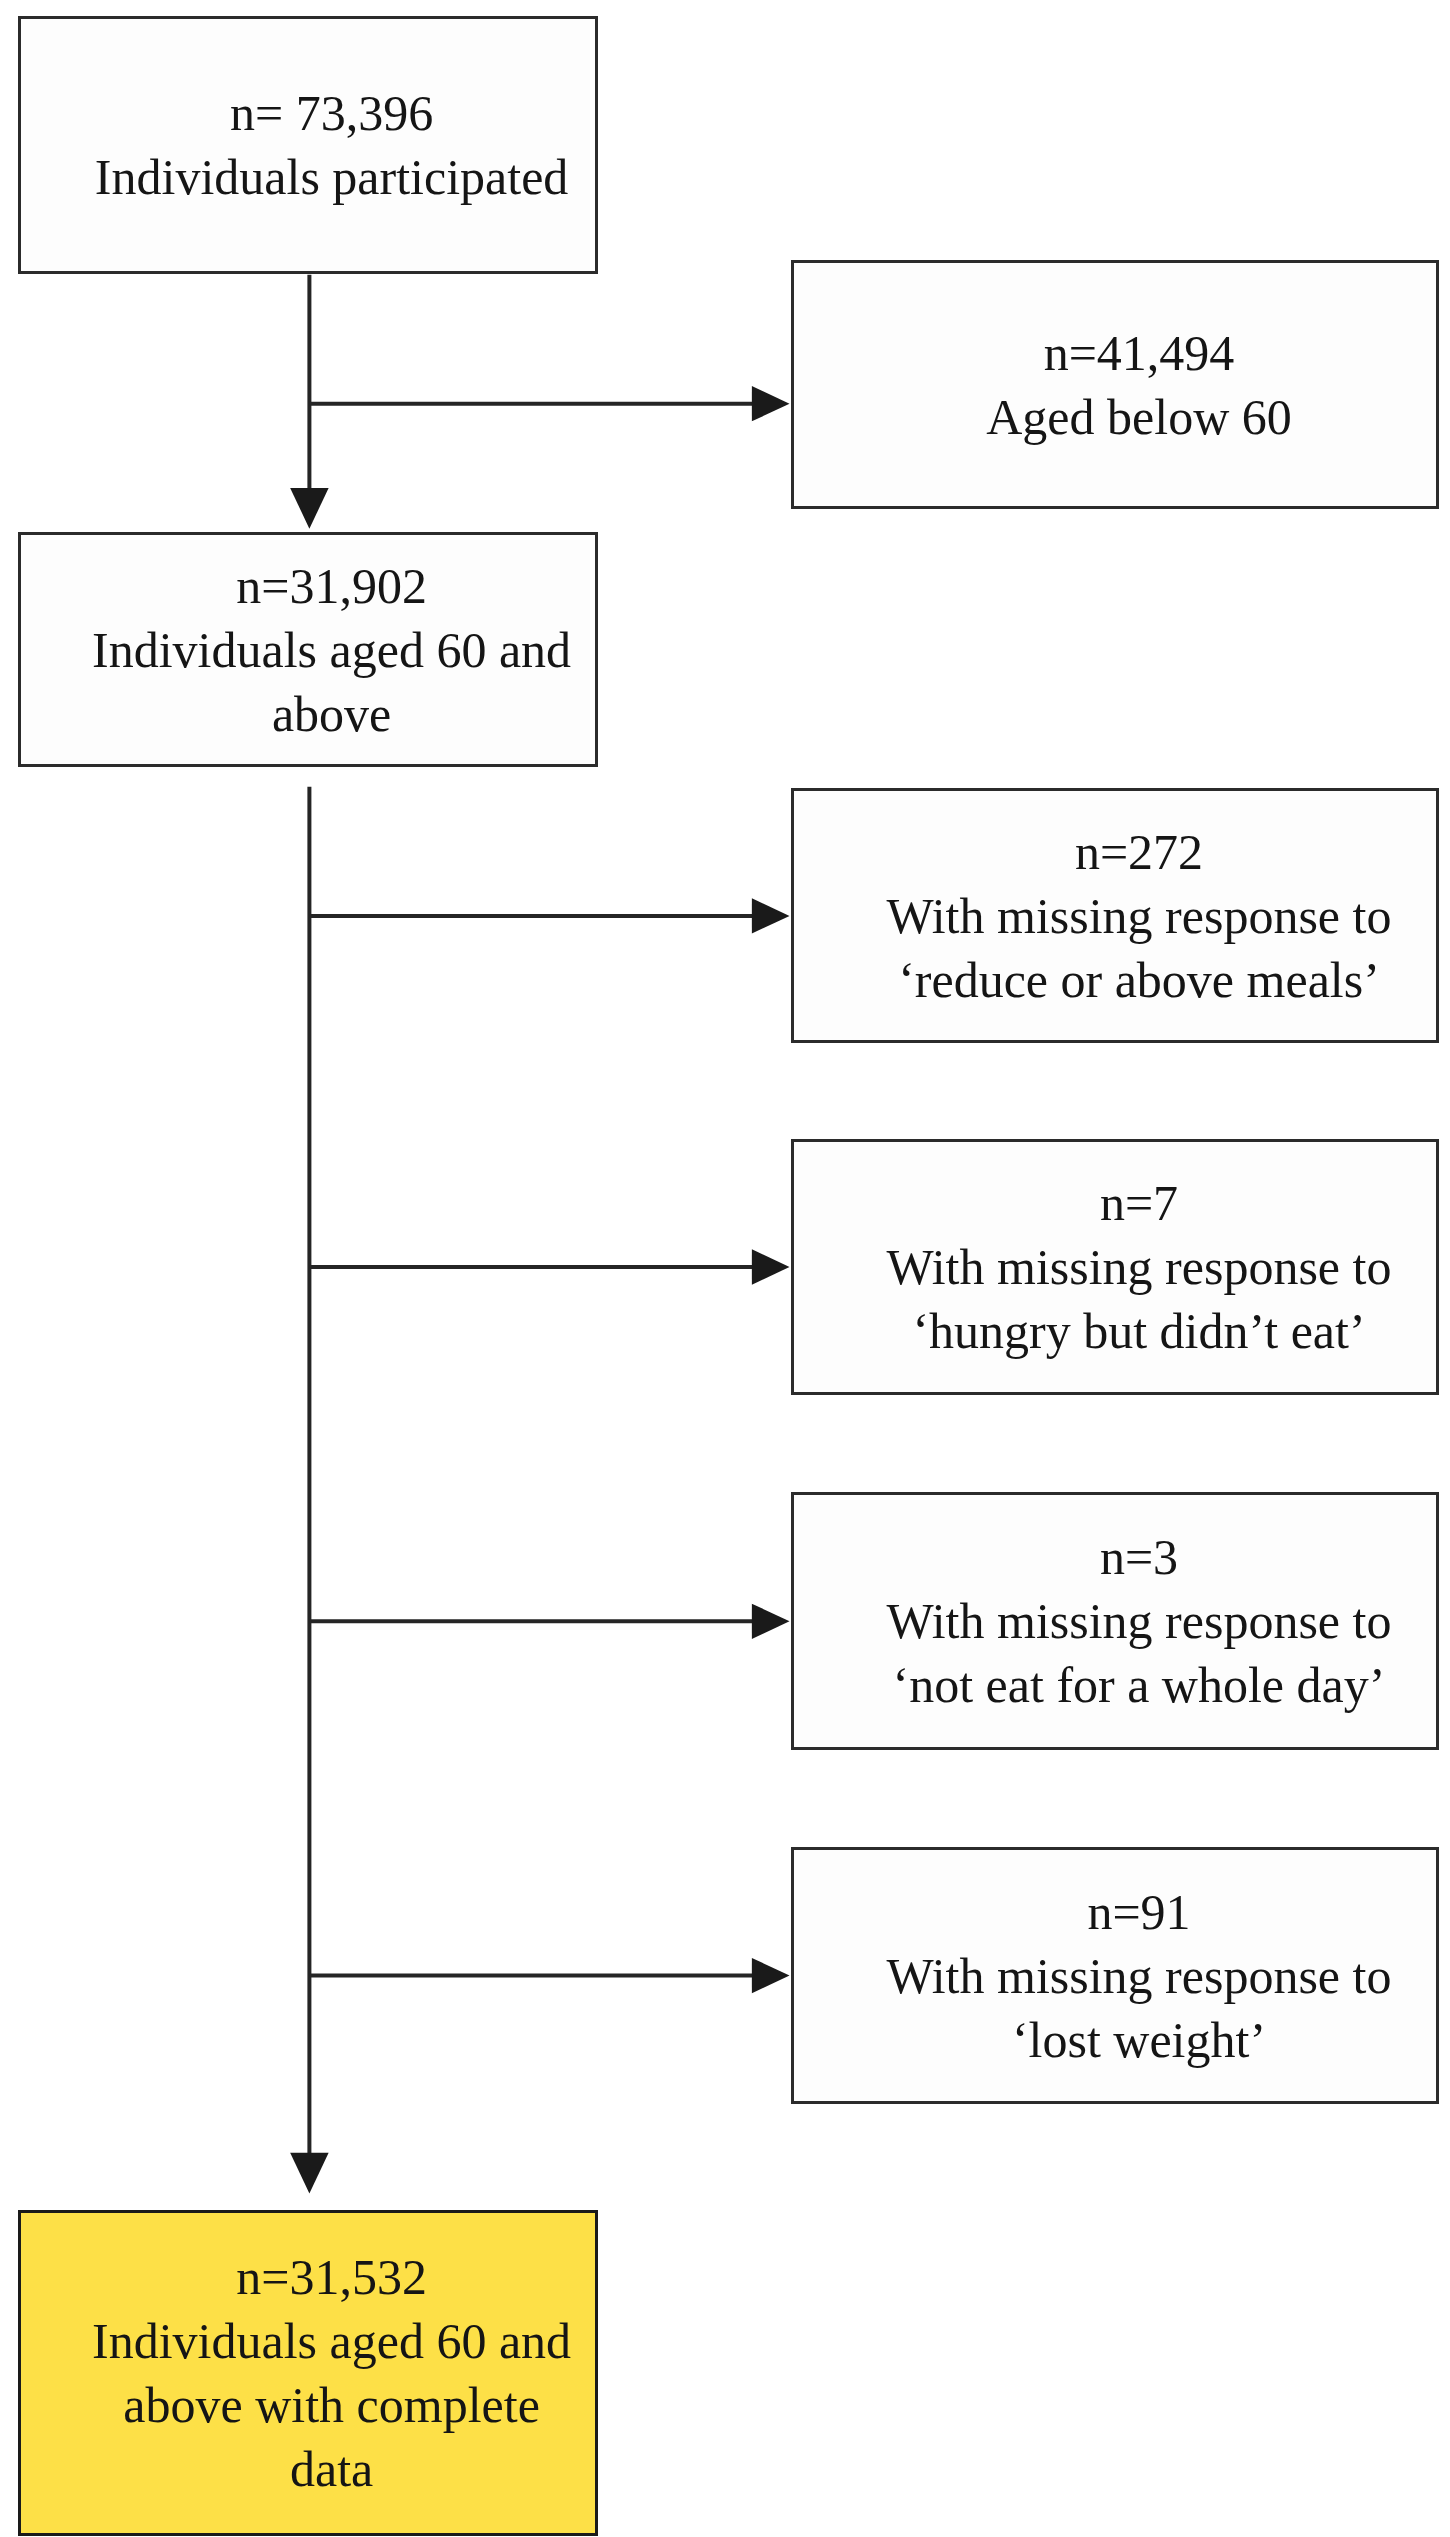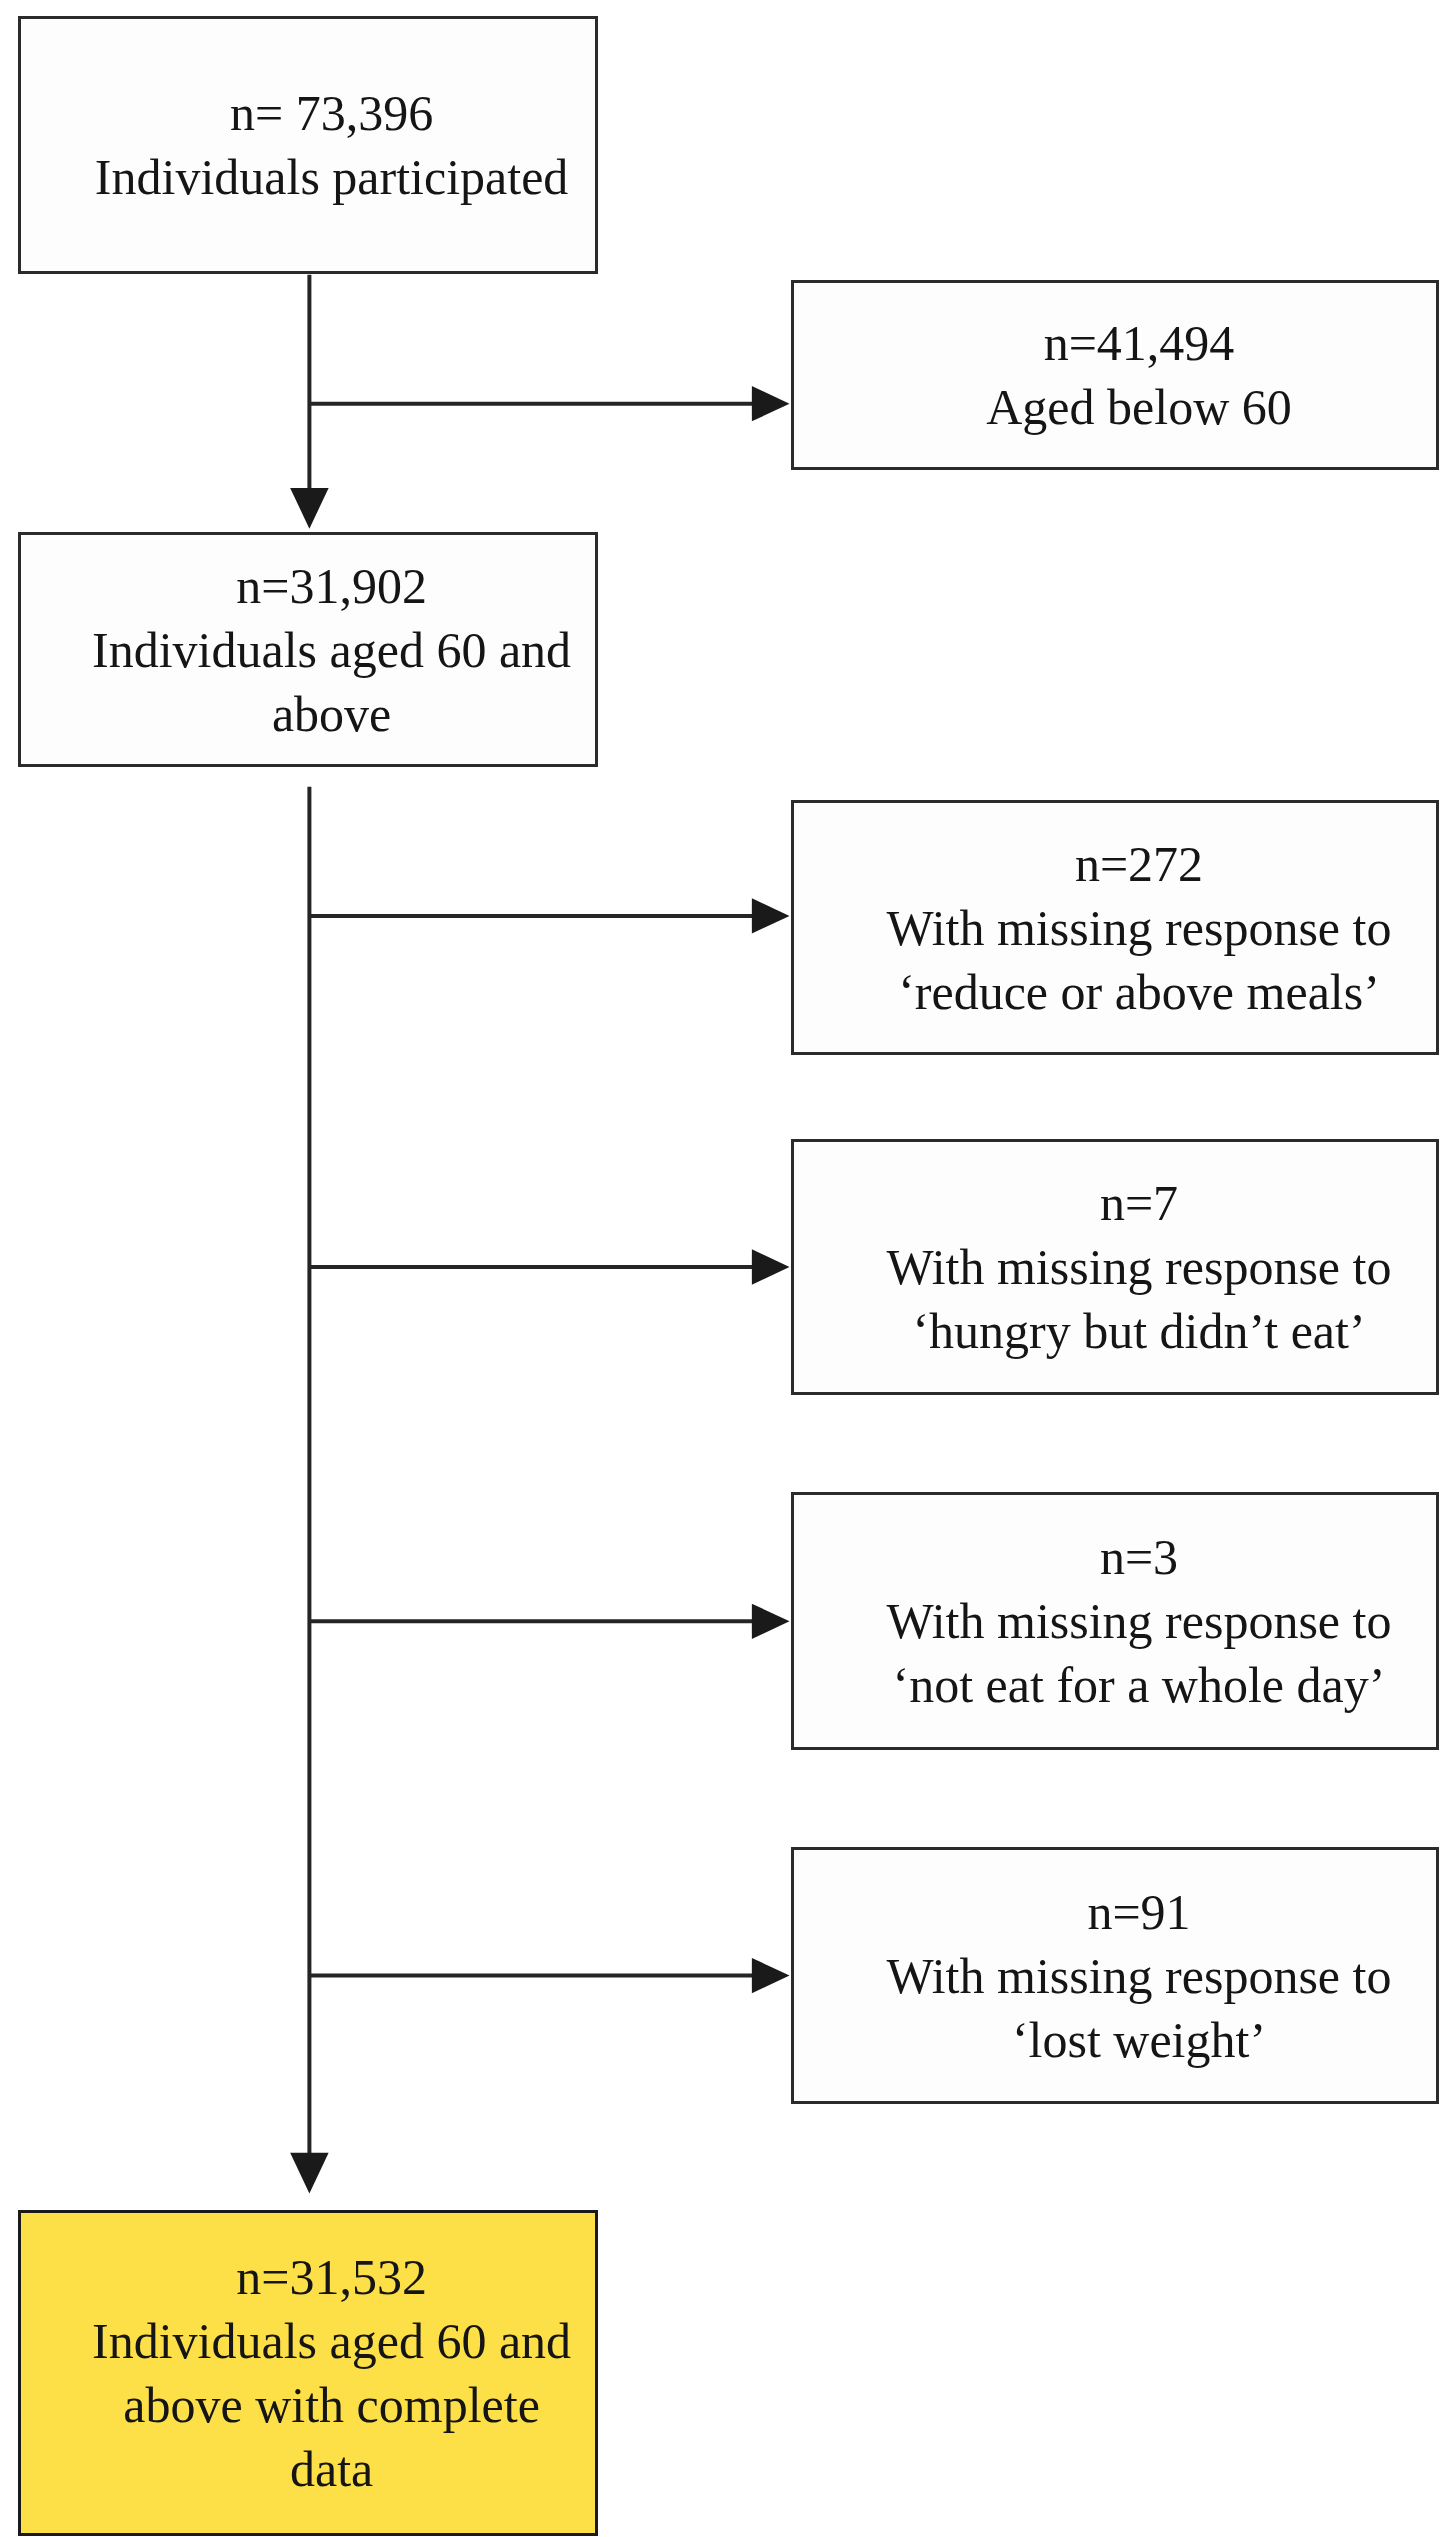--- a/index.html
+++ b/index.html
@@ -37,23 +37,23 @@
     text-align: center;
     font-size: 50px;
     line-height: 64px;
     padding-left: 48px;
   }
   .box.left  { left: 17.6px;  width: 580px; }
   .box.right { left: 791px; width: 648px; }
   .box.highlight { background: #fde047; border-color: #1a1a1a; margin-top: 13px; }
   .line { white-space: nowrap; }
   #box-participants { top: 16px;   height: 258px; }
-  #box-aged-below   { top: 280px;  height: 190px; }
+  #box-aged-below   { top: 260px;  height: 249px; }
   #box-aged60       { top: 532px;  height: 235px; }
-  #box-skip-meals   { top: 788px;  height: 255px; margin-top: 12px; }
+  #box-skip-meals   { top: 788px;  height: 255px; }
   #box-hungry       { top: 1139px; height: 256px; }
   #box-whole-day    { top: 1492px; height: 258px; }
   #box-lost-weight  { top: 1847px; height: 257px; }
   #box-final        { top: 2197px; height: 326px; }
 </style>
 </head>
 <body>
 
 <div id="canvas">
 

